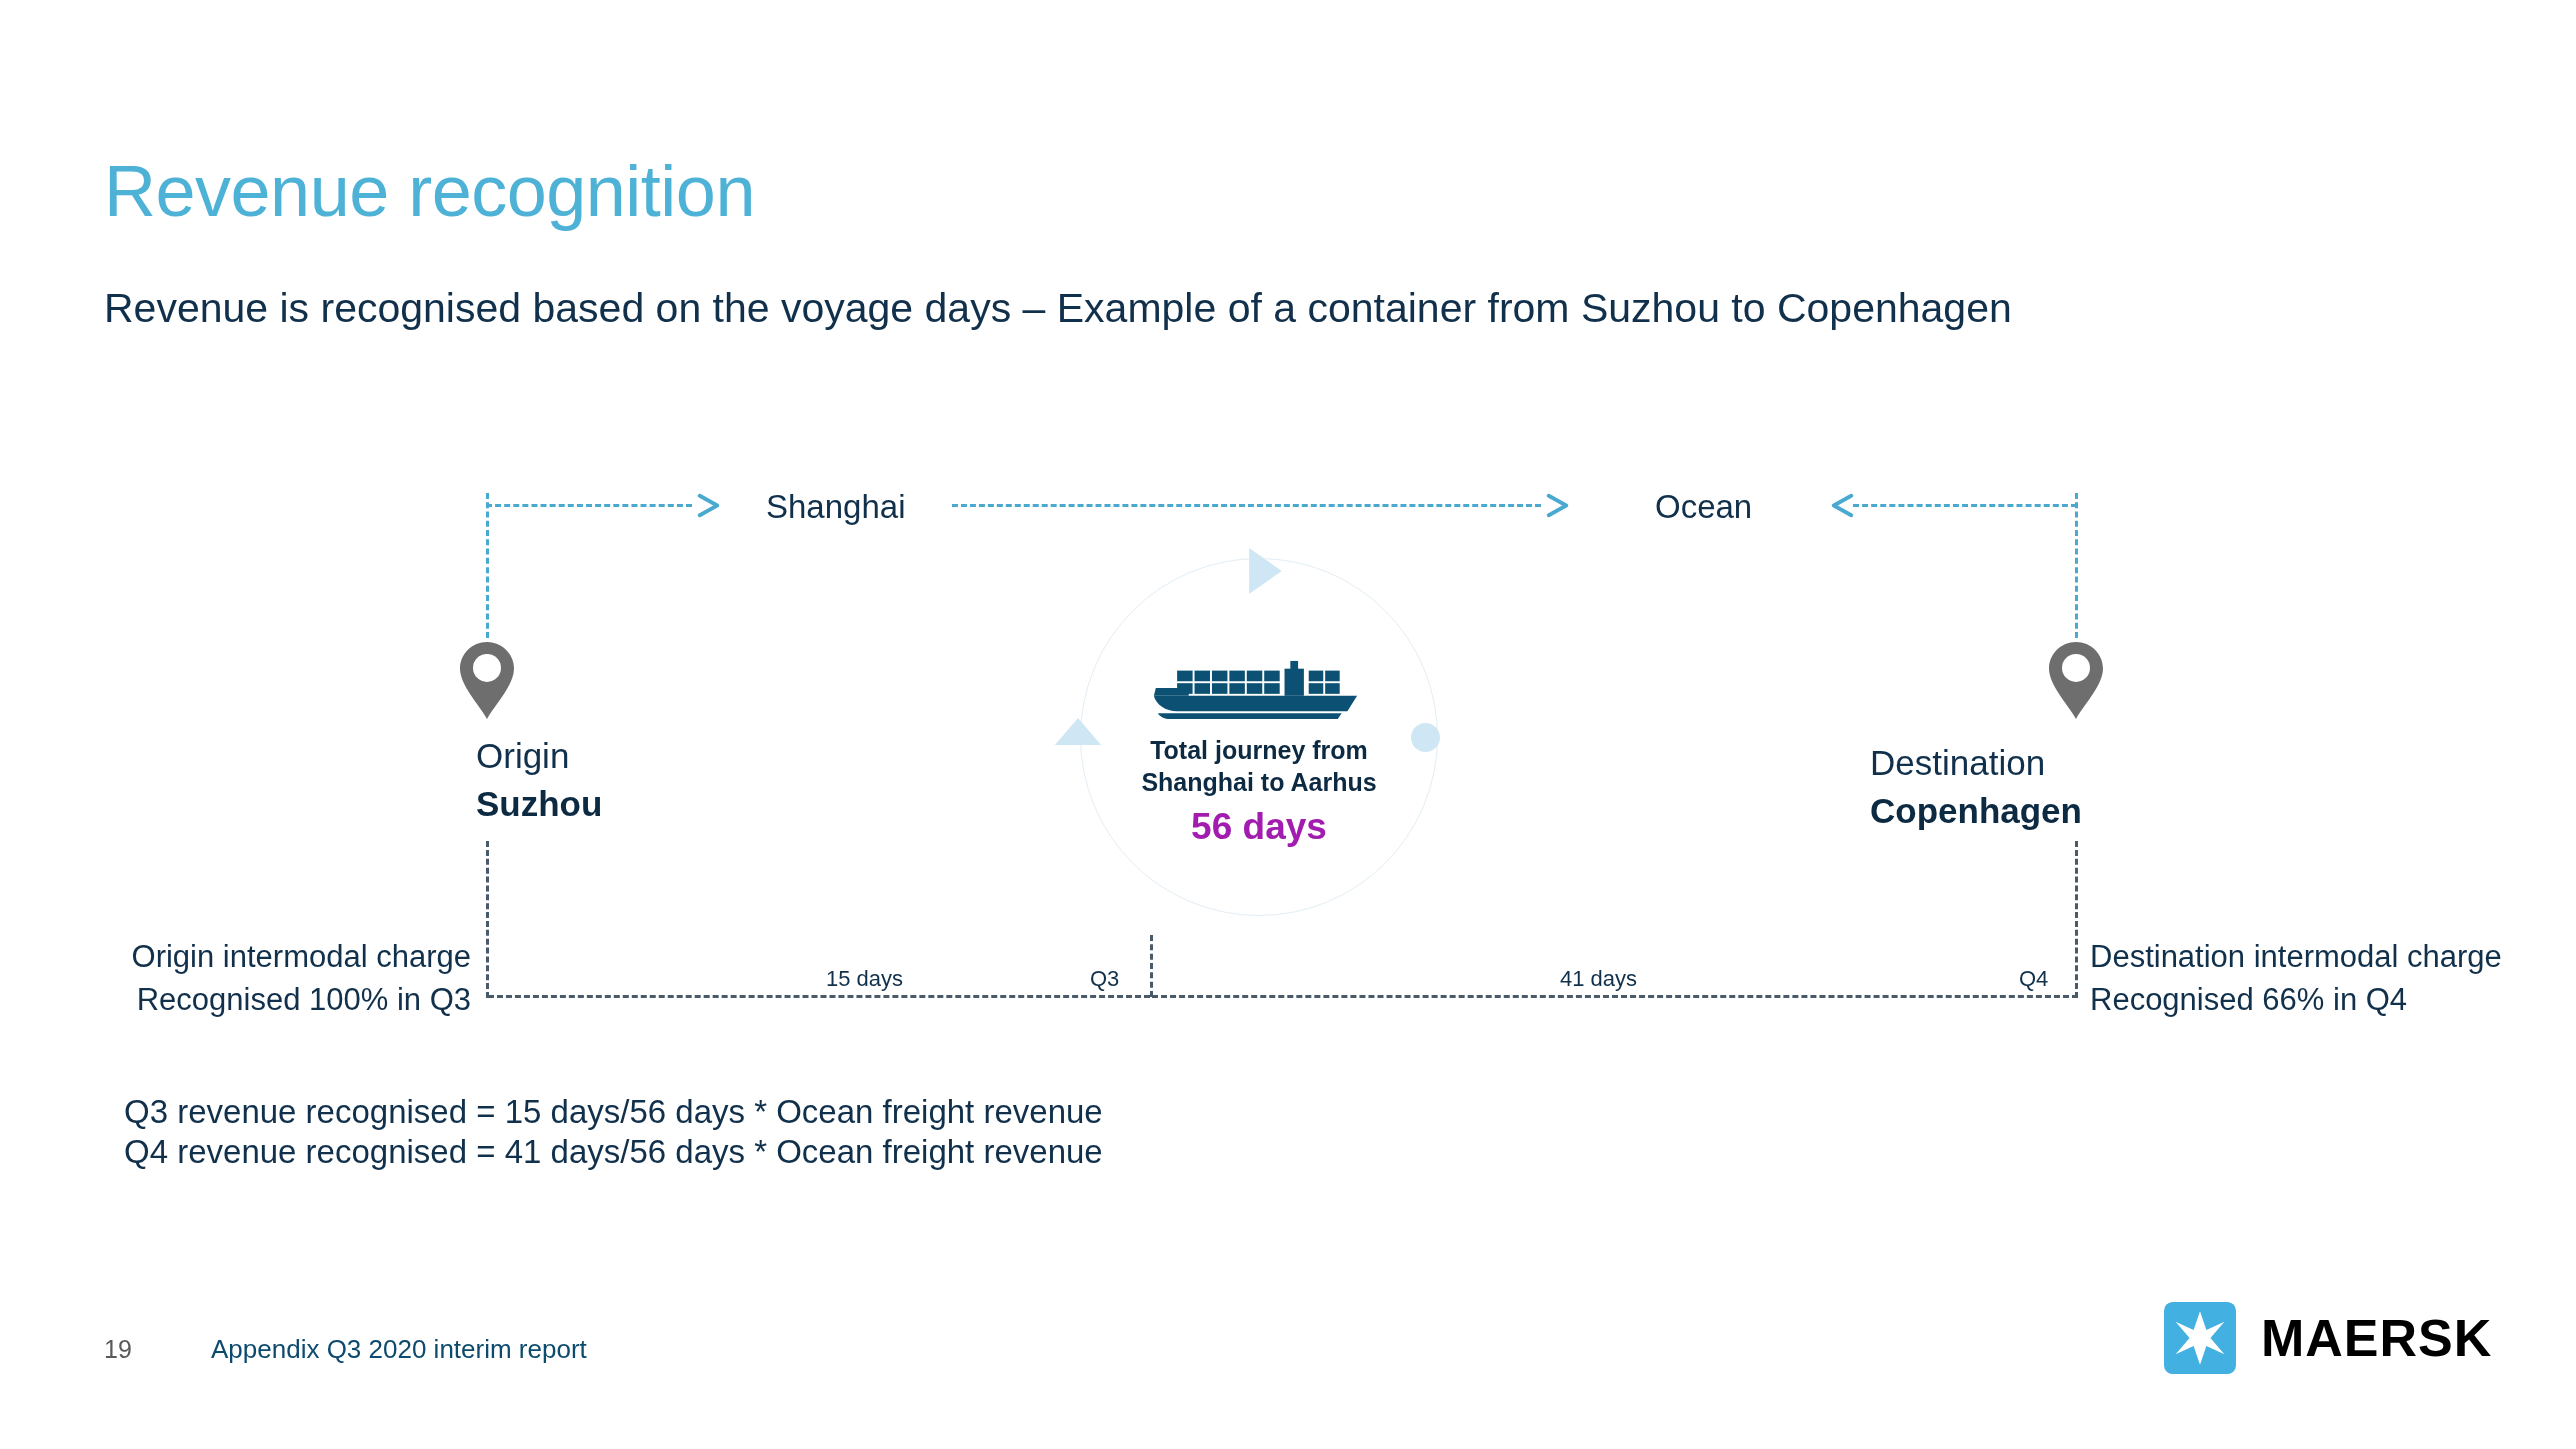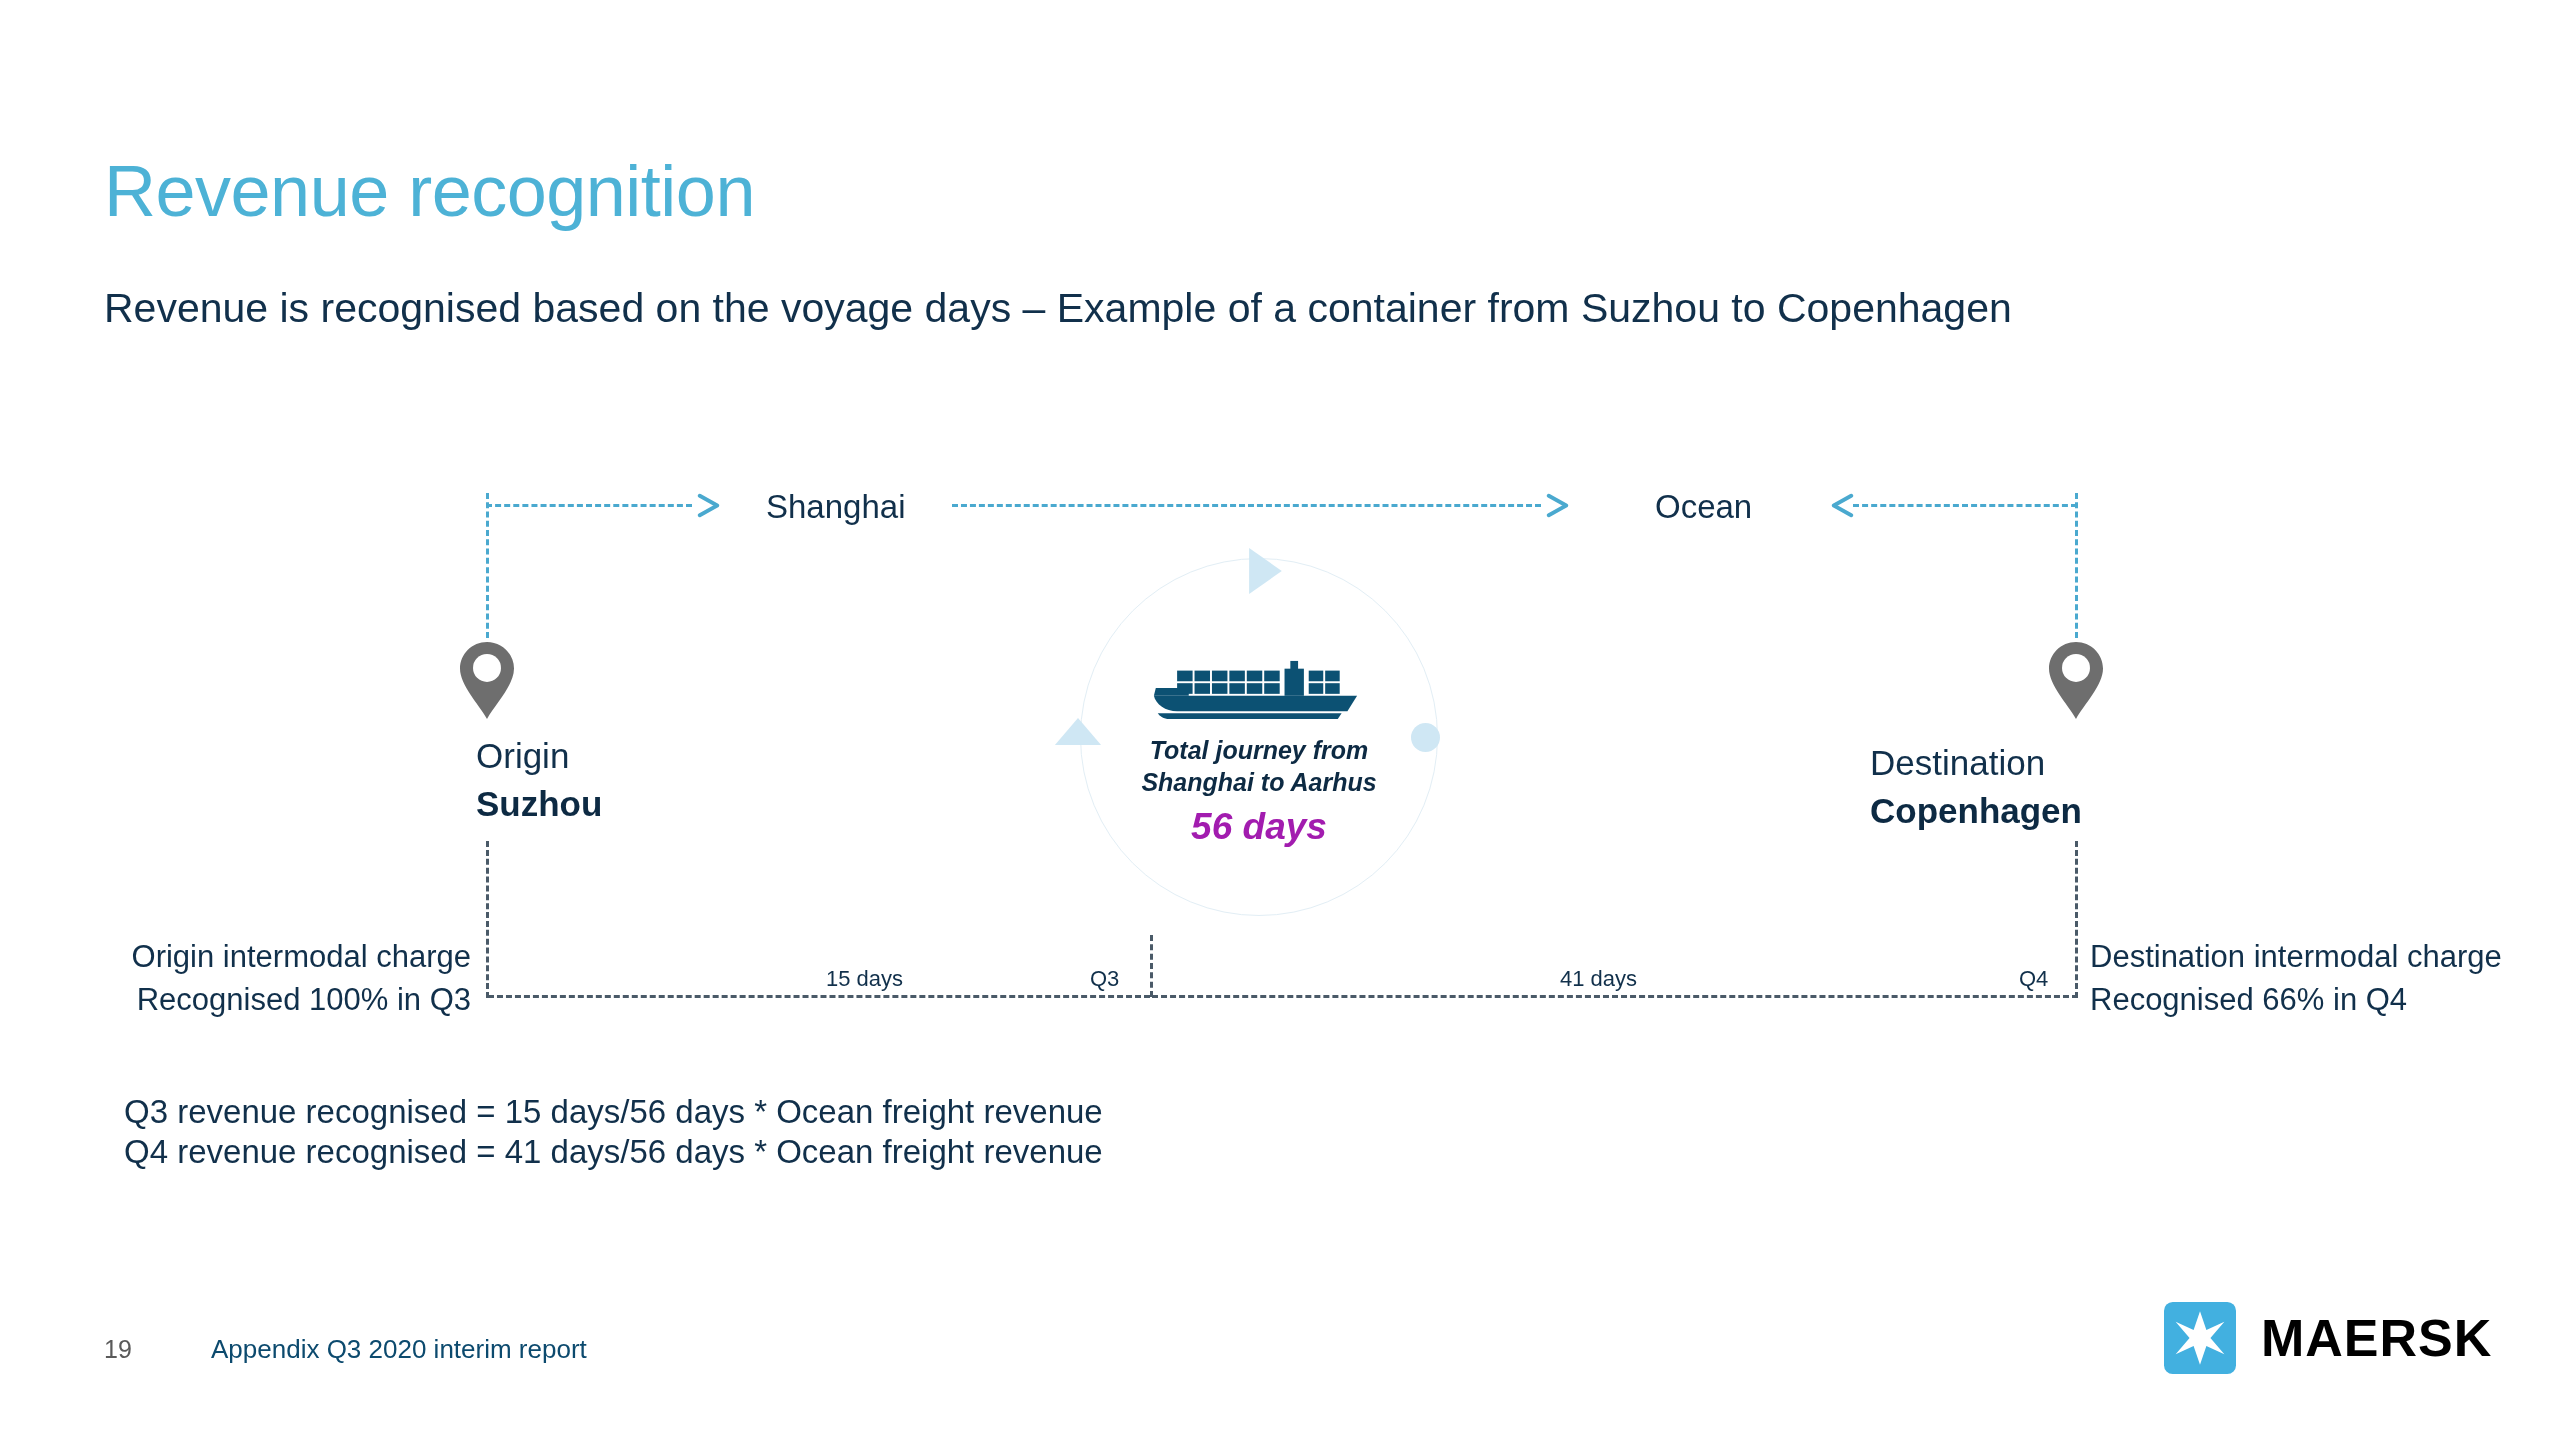--- a/index.html
+++ b/index.html
@@ -108,21 +108,20 @@
     width: 215px;
     height: 60px;
   }
   #ship-icon svg { display: block; }
   #journey-text {
     position: absolute;
     left: 1090px;
     top: 734px;
     width: 338px;
     text-align: center;
-    font-style: italic;
   }
   #journey-text .jt-line {
     font-size: 25px;
     font-weight: 700;
     color: #0d2a43;
     line-height: 32px;
     white-space: nowrap;
   }
   #journey-text .jt-days {
     font-size: 37px;

